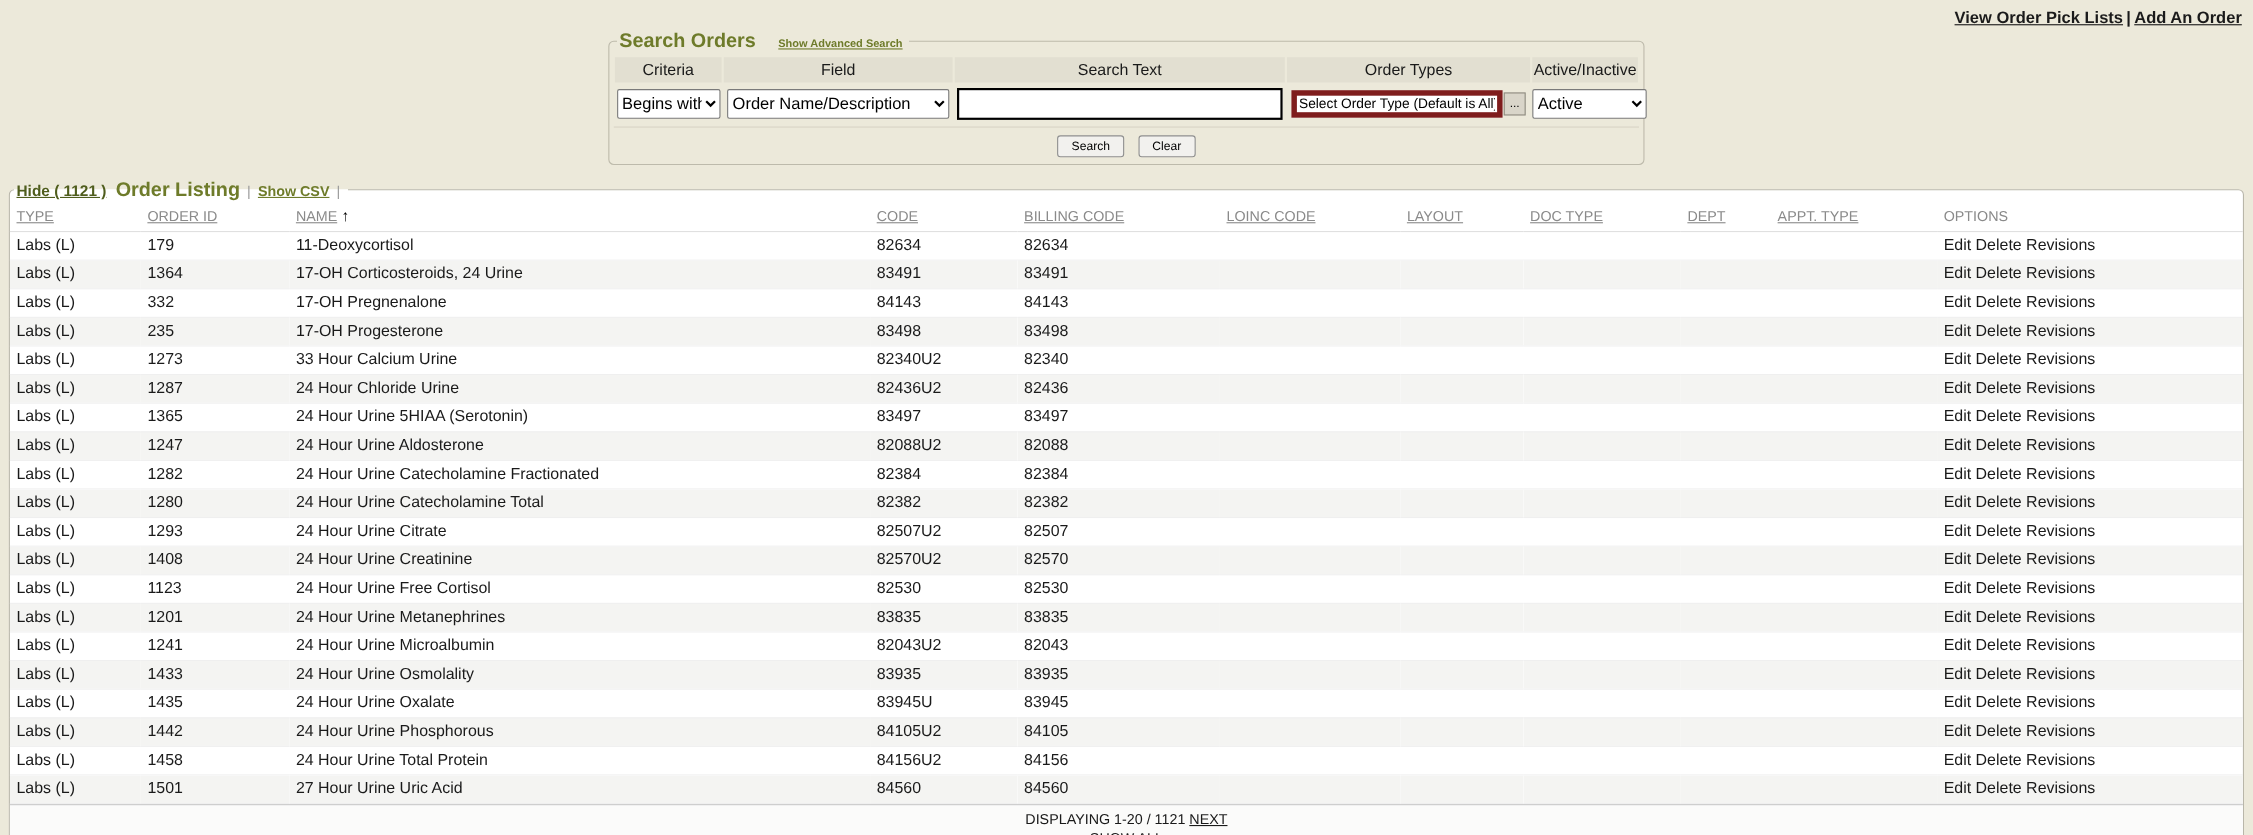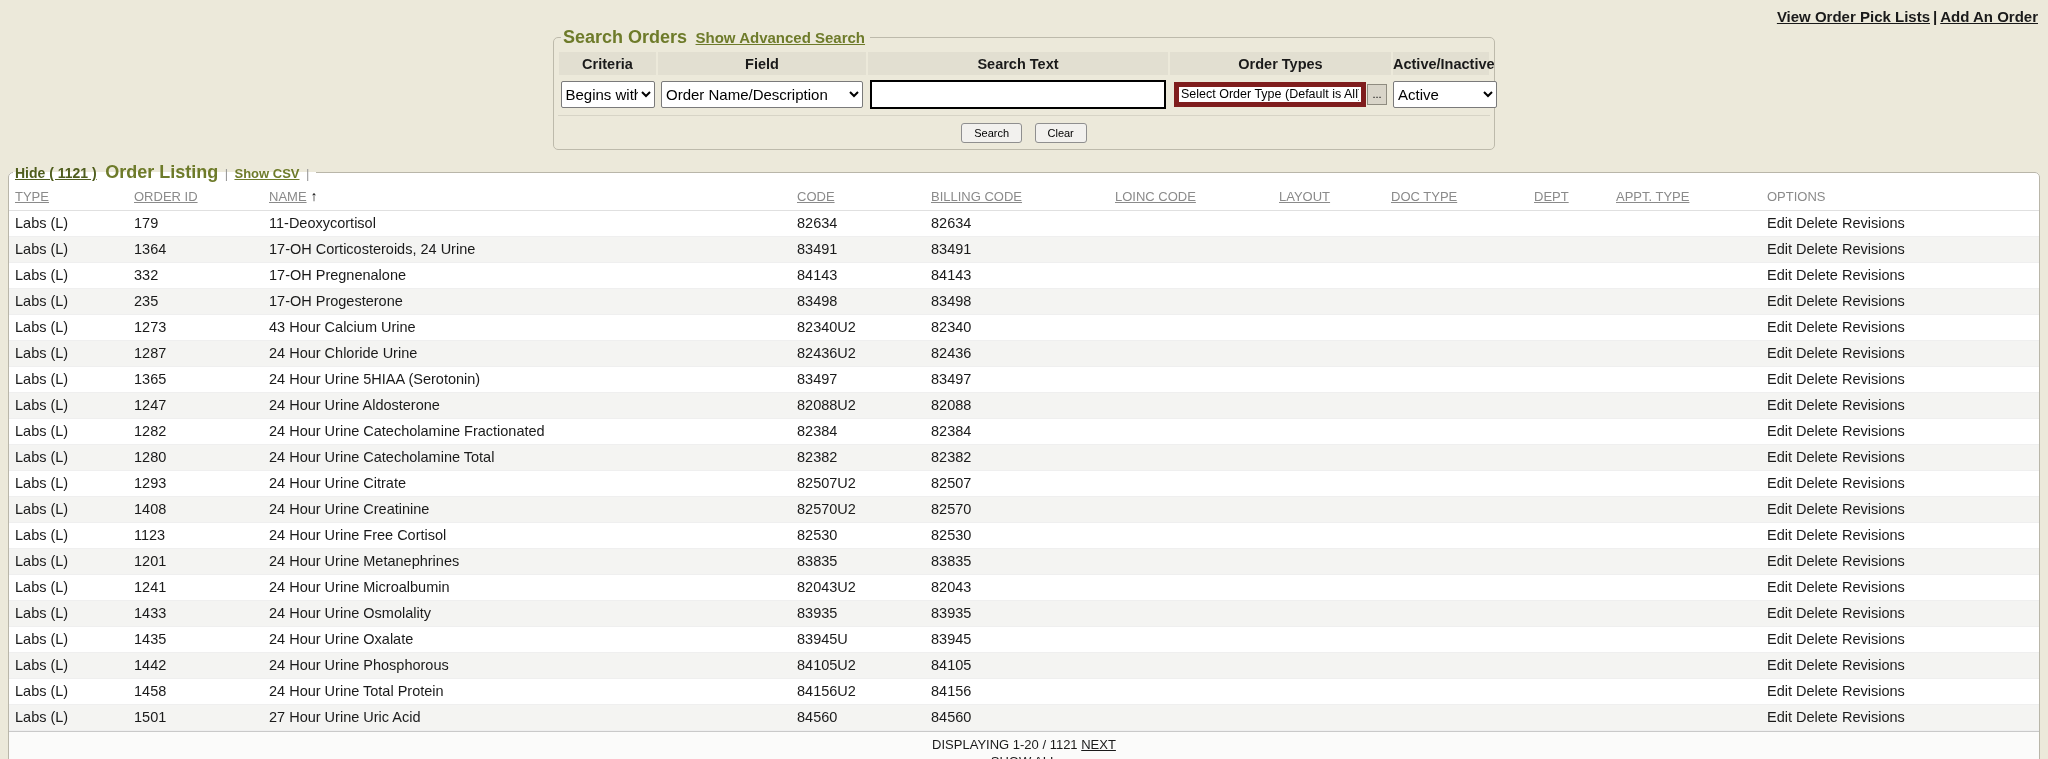--- a/index.html
+++ b/index.html
@@ -31,32 +31,32 @@
     width: 936px;
     margin: 2px auto 0 auto;
     padding: 2px 3px 6px 3px;
     background: transparent;
   }
   legend { padding: 0 5px 0 2px; margin-left: 4px; white-space: nowrap; }
   .legend-title {
     color: #6e7b2a; font-weight: bold; font-size: 18px;
   }
   .legend-link {
-    color: #6e7b2a; font-weight: bold; font-size: 15px;
-    text-decoration: underline; cursor: pointer; margin-left: 4px;
+    color: #6e7b2a; font-weight: bold; font-size: 10px;
+    text-decoration: underline; cursor: pointer; margin-left: 16px;
   }
   .search-table {
     width: 100%;
     border-collapse: separate;
     border-spacing: 2px;
     table-layout: fixed;
   }
   .search-table th {
     background: #e2dfd1;
-    font-weight: bold;
+    font-weight: normal;
     font-size: 14.5px;
     height: 23px;
     text-align: center;
   }
   .search-table td { text-align: center; height: 34px; vertical-align: middle; }
   .col-criteria { width: 97px; }
   .col-field { width: 208px; }
   .col-searchtext { width: 300px; }
   .col-ordertypes { width: 221px; }
   .col-active { width: 96px; }
@@ -323,21 +323,21 @@
           <td></td>
           <td></td>
           <td></td>
           <td></td>
           <td></td>
           <td><span class="opt-link">Edit</span><span class="opt-link">Delete</span><span class="opt-link">Revisions</span></td>
         </tr>
         <tr>
           <td>Labs (L)</td>
           <td>1273</td>
-          <td>43 Hour Calcium Urine</td>
+          <td>33 Hour Calcium Urine</td>
           <td>82340U2</td>
           <td>82340</td>
           <td></td>
           <td></td>
           <td></td>
           <td></td>
           <td></td>
           <td><span class="opt-link">Edit</span><span class="opt-link">Delete</span><span class="opt-link">Revisions</span></td>
         </tr>
         <tr>

